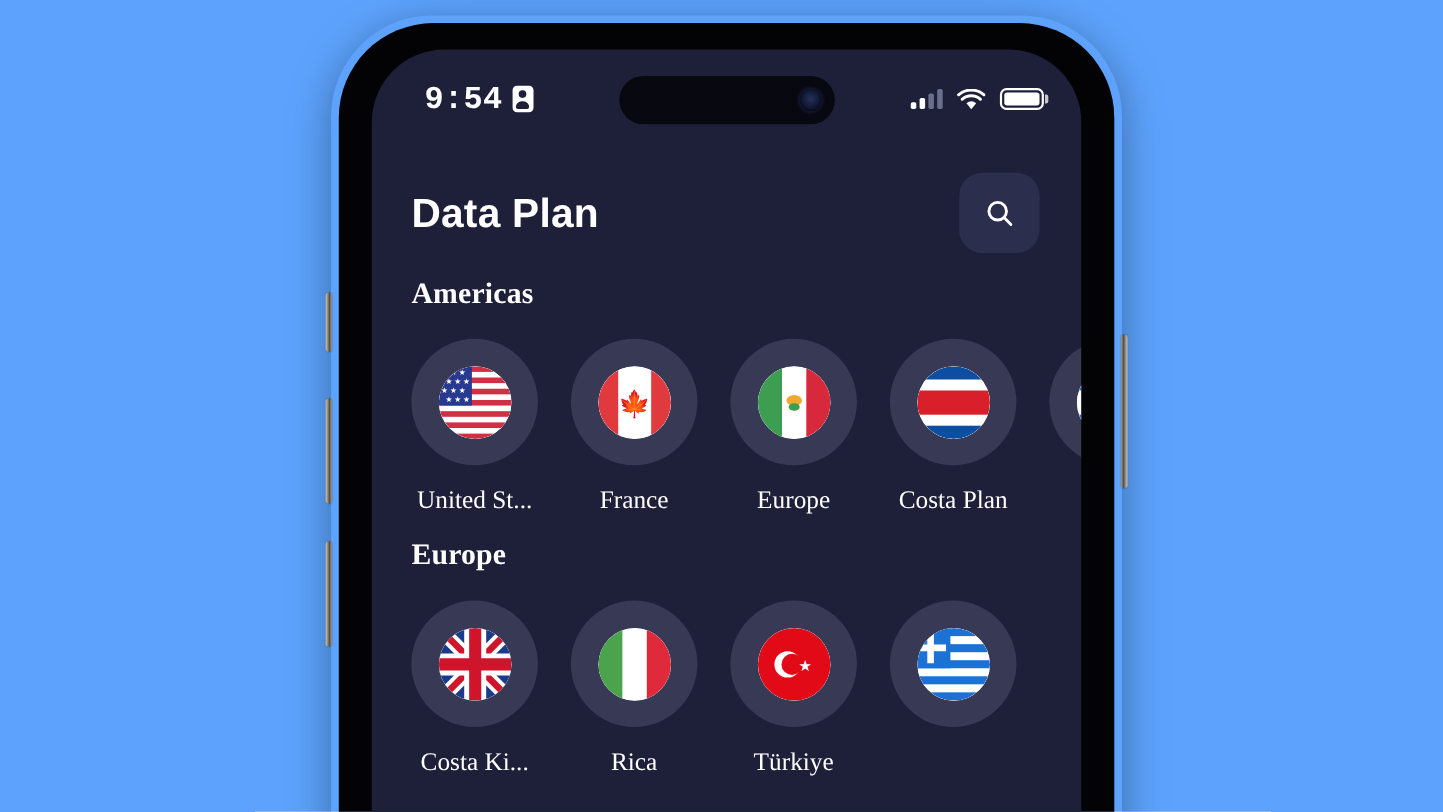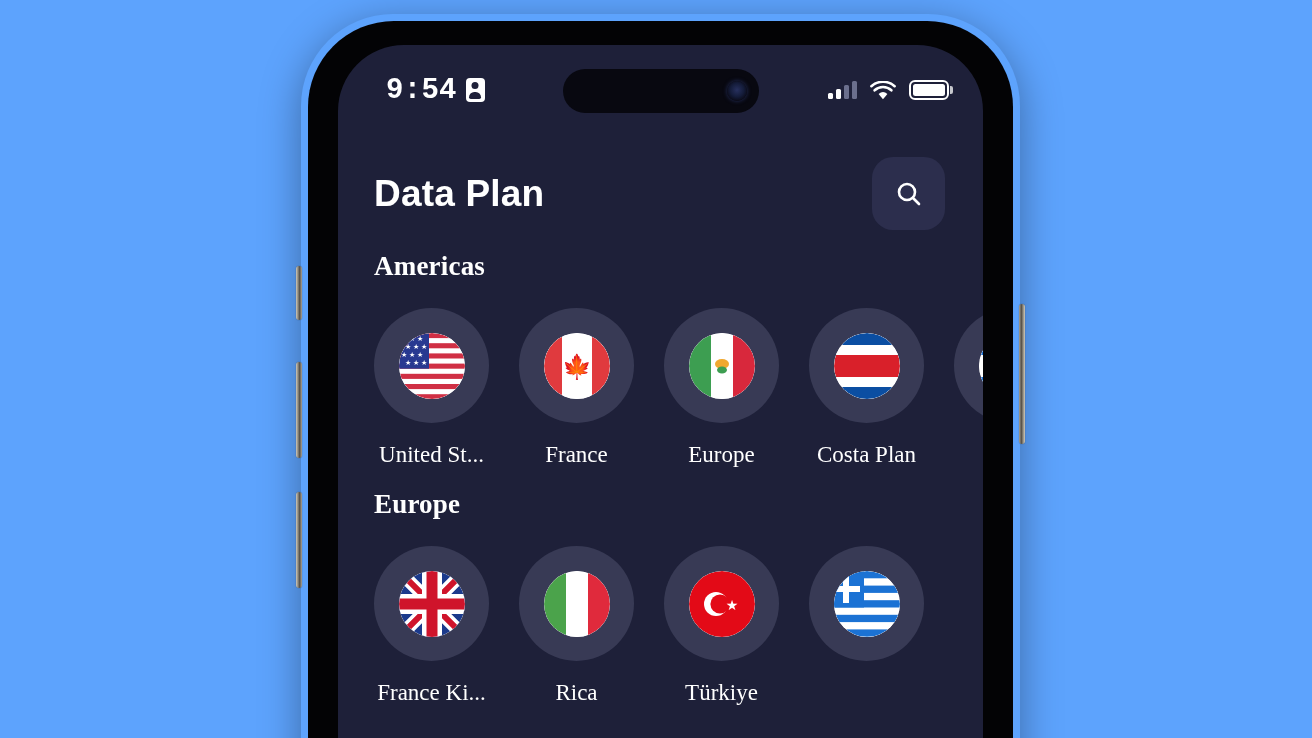--- a/index.html
+++ b/index.html
@@ -353,21 +353,21 @@
                       <g clip-path="url(#c-gb)">
                         <rect width="66" height="66" fill="#1b3a8c"></rect>
                         <path d="M0 0 L66 66 M66 0 L0 66" stroke="#fff" stroke-width="13"></path>
                         <path d="M0 0 L66 66 M66 0 L0 66" stroke="#cf142b" stroke-width="6"></path>
                         <path d="M33 0 V66 M0 33 H66" stroke="#fff" stroke-width="20"></path>
                         <path d="M33 0 V66 M0 33 H66" stroke="#cf142b" stroke-width="11"></path>
                       </g>
                     </svg>
                   </div>
                 </div>
-                <div class="country-label">France Ki...</div>
+                <div class="country-label">Costa Ki...</div>
               </div>
 
               <div class="country">
                 <div class="flag-circle">
                   <div class="fl">
                     <svg viewBox="0 0 66 66">
                       <defs>
                           <clipPath id="c-it">
                             <circle cx="33" cy="33" r="33"></circle>
                           </clipPath>

